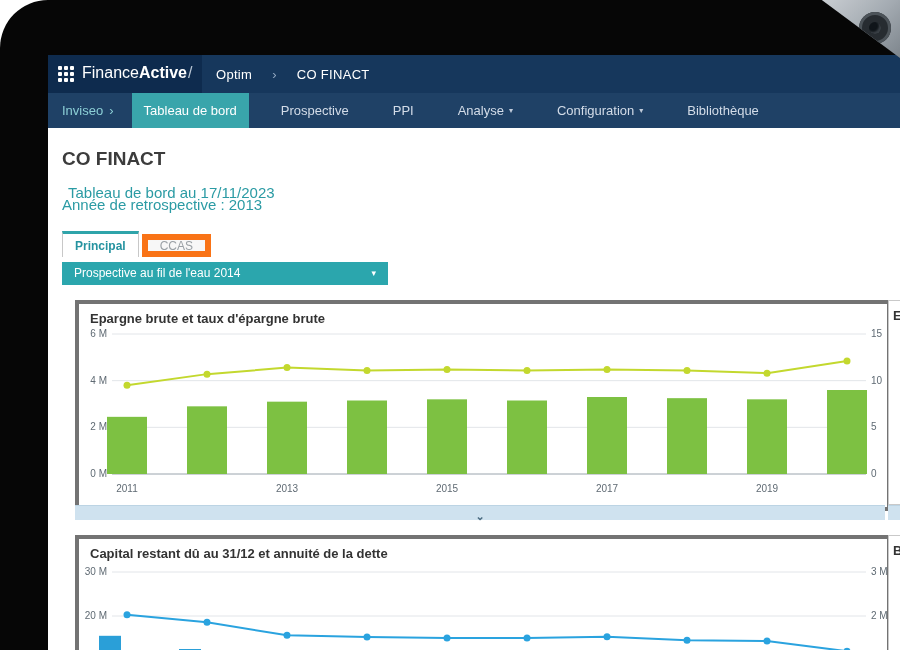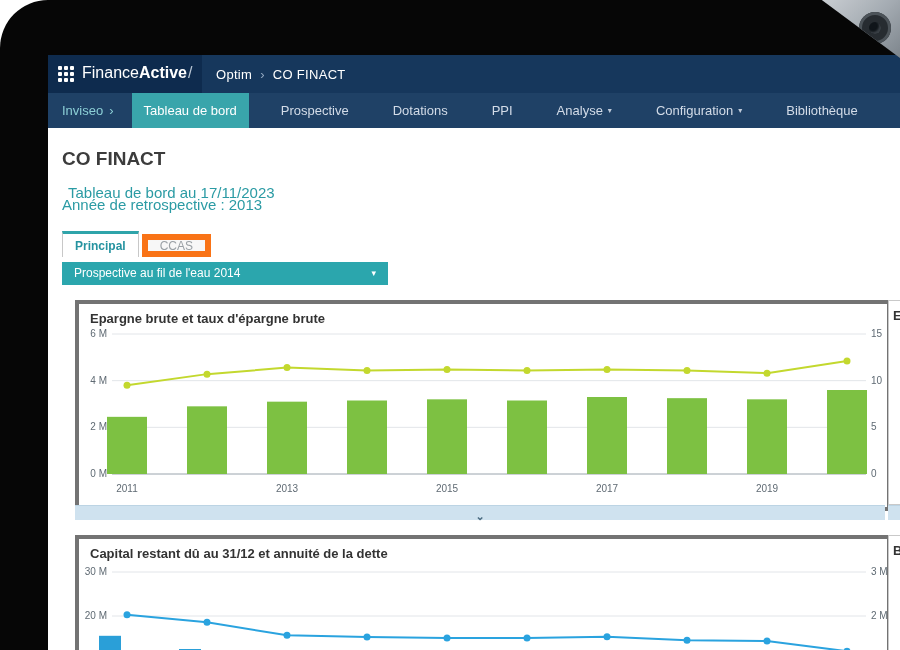--- a/index.html
+++ b/index.html
@@ -21,21 +21,21 @@
 
   
   .topbar{position:absolute;left:0;top:0;width:100%;height:38px;background:#16375c;}
   .logo-block{position:absolute;left:0;top:0;width:154px;height:48px;background:#0e2b4e;}
   .grid-icon{position:absolute;left:10px;top:11px;width:16px;height:16px;display:grid;
              grid-template-columns:repeat(3,4px);grid-template-rows:repeat(3,4px);gap:2px;cursor:pointer;}
   .grid-icon span{background:#fff;border-radius:1px;}
   .logo{position:absolute;left:34px;top:9px;font-size:16px;color:#fff;white-space:nowrap;cursor:pointer;}
   .logo b{font-weight:700;}
   .logo .slash{color:#b9c6d4;font-weight:300;margin-left:1px;}
-  .breadcrumb{position:absolute;left:168px;top:0;height:38px;display:flex;align-items:center;gap:8px;
+  .breadcrumb{position:absolute;left:168px;top:0;height:38px;display:flex;align-items:center;gap:20px;
               color:#ffffff;font-size:13px;letter-spacing:.3px;}
   .breadcrumb .sep{color:#93a9c2;font-size:13px;}
 
   
   .navbar{position:absolute;left:0;top:38px;width:100%;height:35px;background:#1f4166;
           display:flex;align-items:stretch;font-size:13px;}
   .nav-home{display:flex;align-items:center;gap:6px;padding:0 8px 0 14px;color:#8ccfd6;cursor:pointer;}
   .nav-items{display:flex;align-items:stretch;}
   .nav-item{display:flex;align-items:center;padding:12px 12px;margin:0 10px;color:#d3dce8;cursor:pointer;white-space:nowrap;}
   .nav-item.active{background:#39a5ab;color:#fff;}
@@ -110,23 +110,20 @@
       <div class="nav-home">
         <span>Inviseo</span>
         <span>›</span>
       </div>
       <div class="nav-items">
           <div class="nav-item active">
             <span>Tableau de bord</span>
           </div>
           <div class="nav-item">
             <span>Prospective</span>
-          </div>
-          <div class="nav-item">
-            <span>Dotations</span>
           </div>
           <div class="nav-item">
             <span>PPI</span>
           </div>
           <div class="nav-item">
             <span>Analyse</span>
             <span class="caret">▾</span>
           </div>
           <div class="nav-item">
             <span>Configuration</span>

